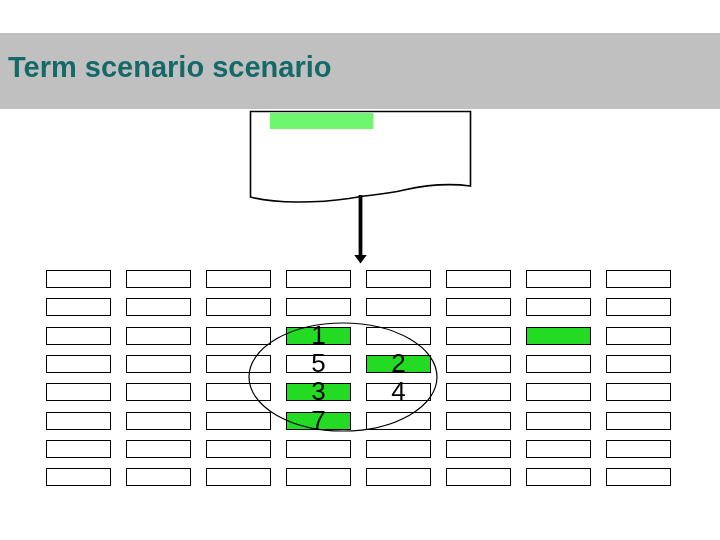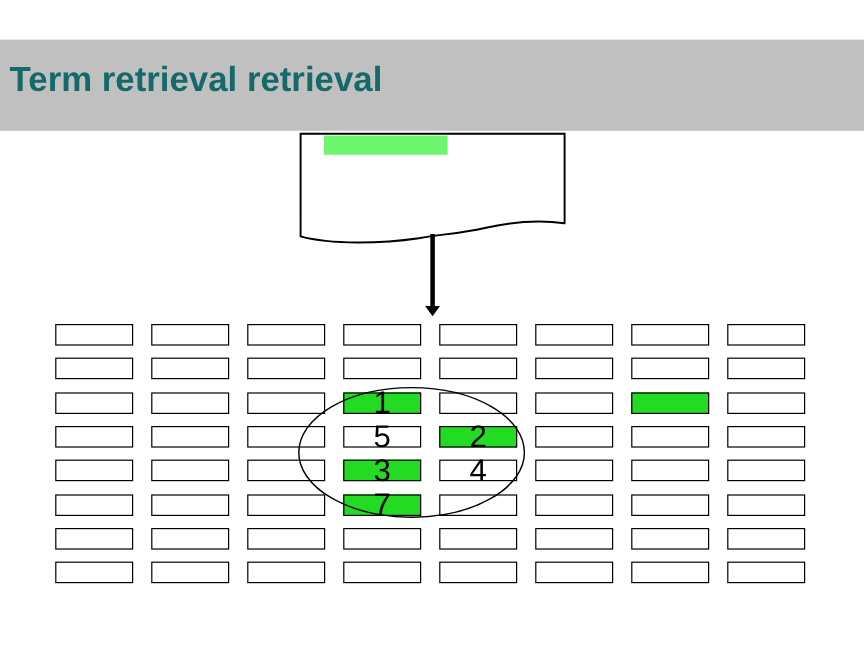--- a/index.html
+++ b/index.html
@@ -32,21 +32,21 @@
     transform:translateY(-52%);
     text-align:center; font-size:26px; line-height:1; color:#000000;
   }
 </style>
 </head>
 <body>
 
 <div class="slide">
 
   <div class="header-bar">
-    <h1 class="slide-title">Term retrieval retrieval</h1>
+    <h1 class="slide-title">Term scenario scenario</h1>
   </div>
 
   <svg class="shape-layer" viewBox="0 0 720 540">
 
     <path d="M250.5,111.5 L470.5,111.5 L470.5,186
              C448,183 428,184.5 404,190
              C382,195 368,195 349,198.5
              C318,203 276,204 250.5,197 Z" fill="#ffffff" stroke="#000000" stroke-width="1.6"></path>
 
     <rect x="270" y="113" width="103" height="16" fill="#6EF76E"></rect>

